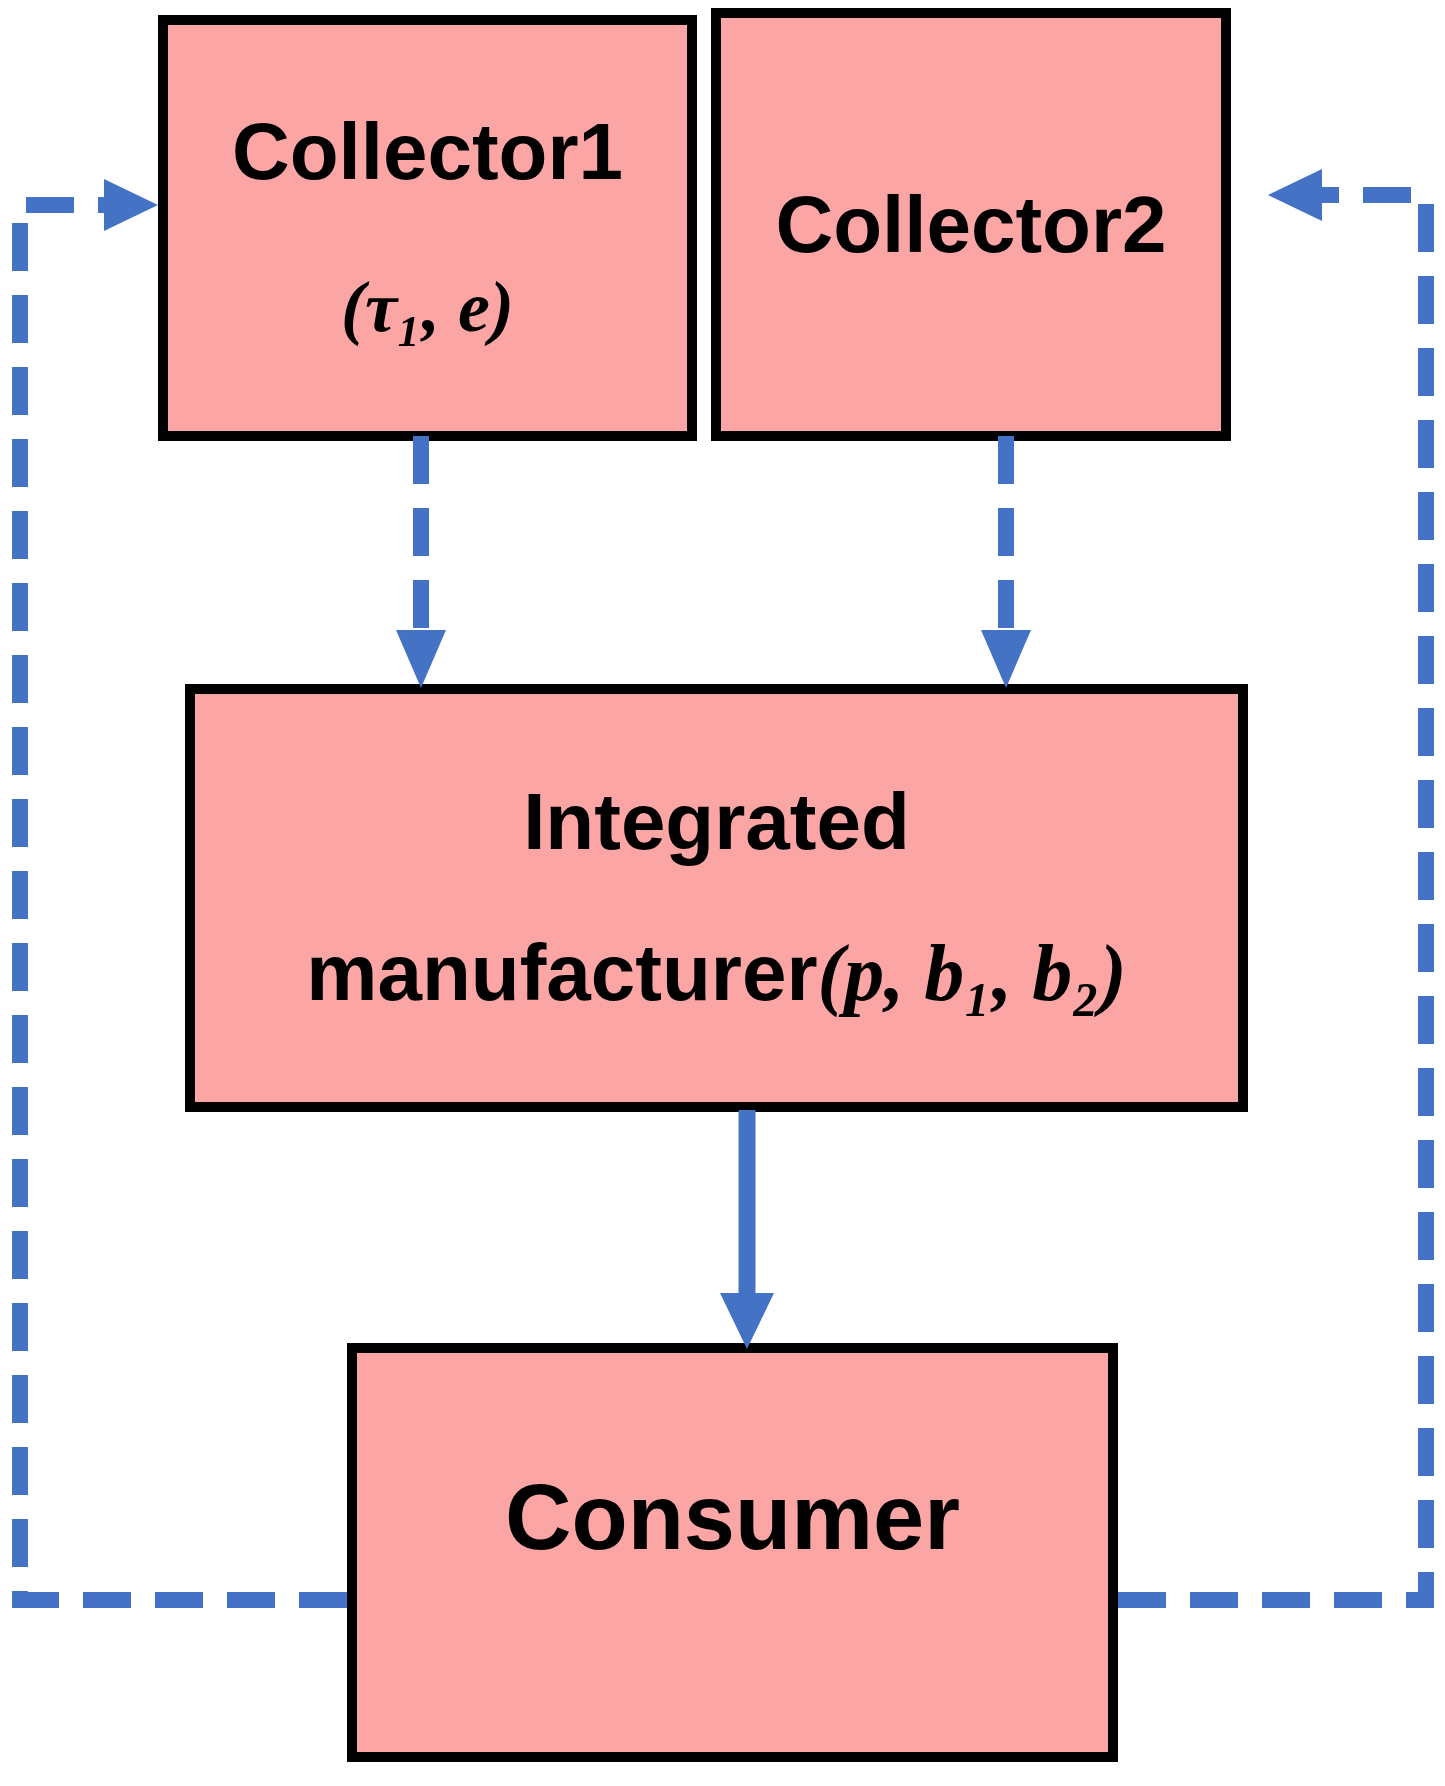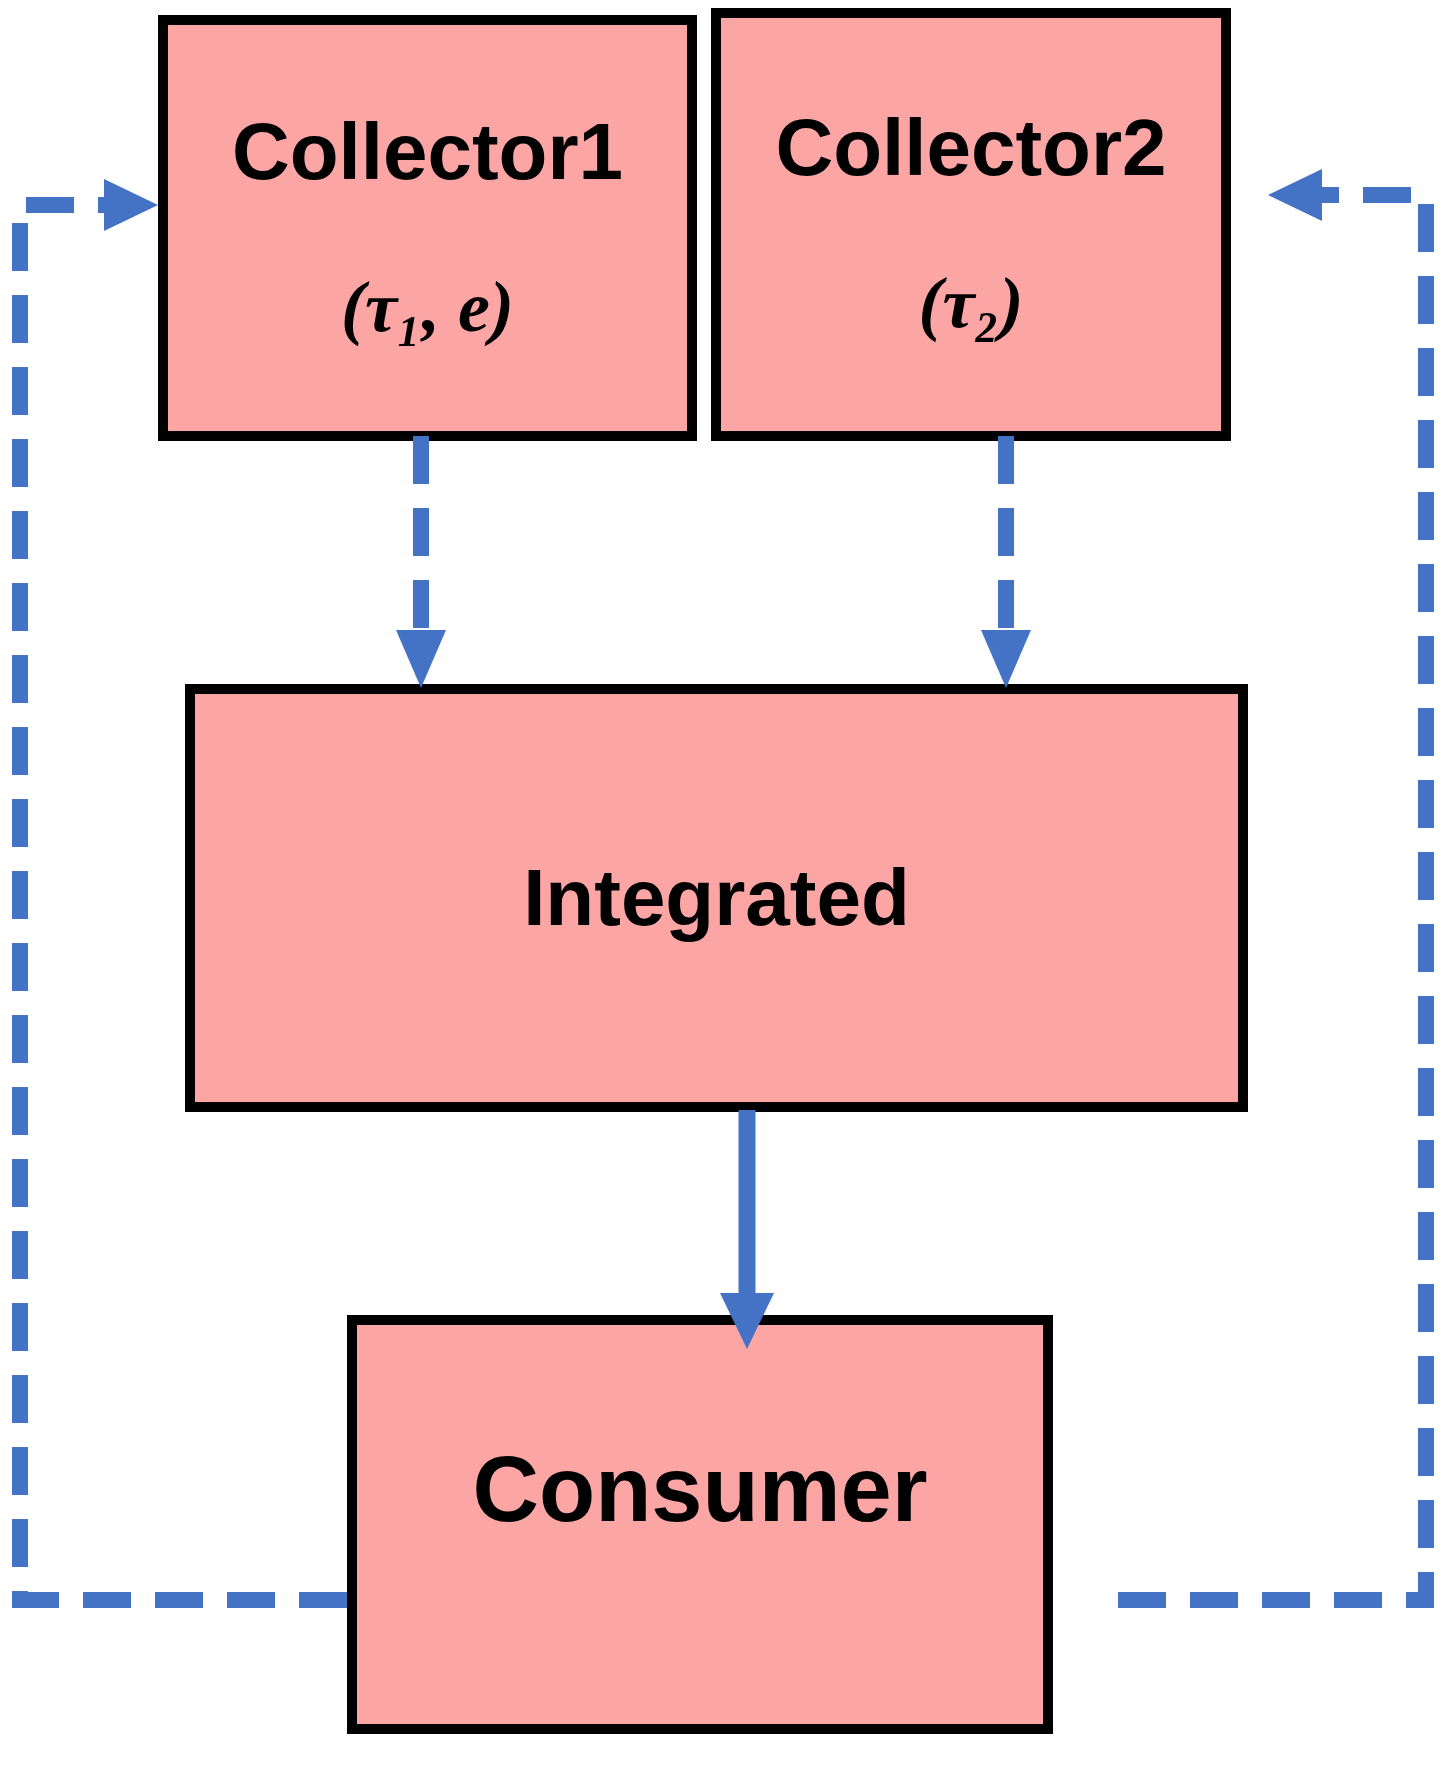--- a/index.html
+++ b/index.html
@@ -64,28 +64,30 @@
 
 <div id="canvas">
 
   <div class="node" id="collector1-node" style="left:158px; top:15px; width:539px; height:426px;">
     <div class="node-label">Collector1</div>
     <div class="math">(τ₁, e)</div>
   </div>
 
   <div class="node" id="collector2-node" style="left:711px; top:8px; width:520px; height:433px;">
     <div class="node-label">Collector2</div>
-    <div class="math">(τ₂)</div>
   </div>
 
   <div class="node" id="manufacturer-node" style="left:185px; top:684px; width:1063px; height:428px;">
     <div class="node-label">Integrated</div>
+    <div>
+      <span class="node-label">manufacturer</span><span class="math">(p, b₁, b₂)</span>
+    </div>
   </div>
 
-  <div class="node" id="consumer-node" style="left:347px; top:1315px; width:706px; height:419px;justify-content:center;">
+  <div class="node" id="consumer-node" style="left:347px; top:1343px; width:771px; height:419px;justify-content:center;">
     <div class="node-label">Consumer</div>
   </div>
 
   <svg id="arrow-layer" width="1445" height="1786" viewBox="0 0 1445 1786">
 
     <g>
       <line x1="421" y1="436" x2="421" y2="628" stroke="#4472C4" stroke-width="16" stroke-dasharray="48 24"></line>
       <polygon points="396,630 446,630 421,688" fill="#4472C4"></polygon>
     </g>
 

